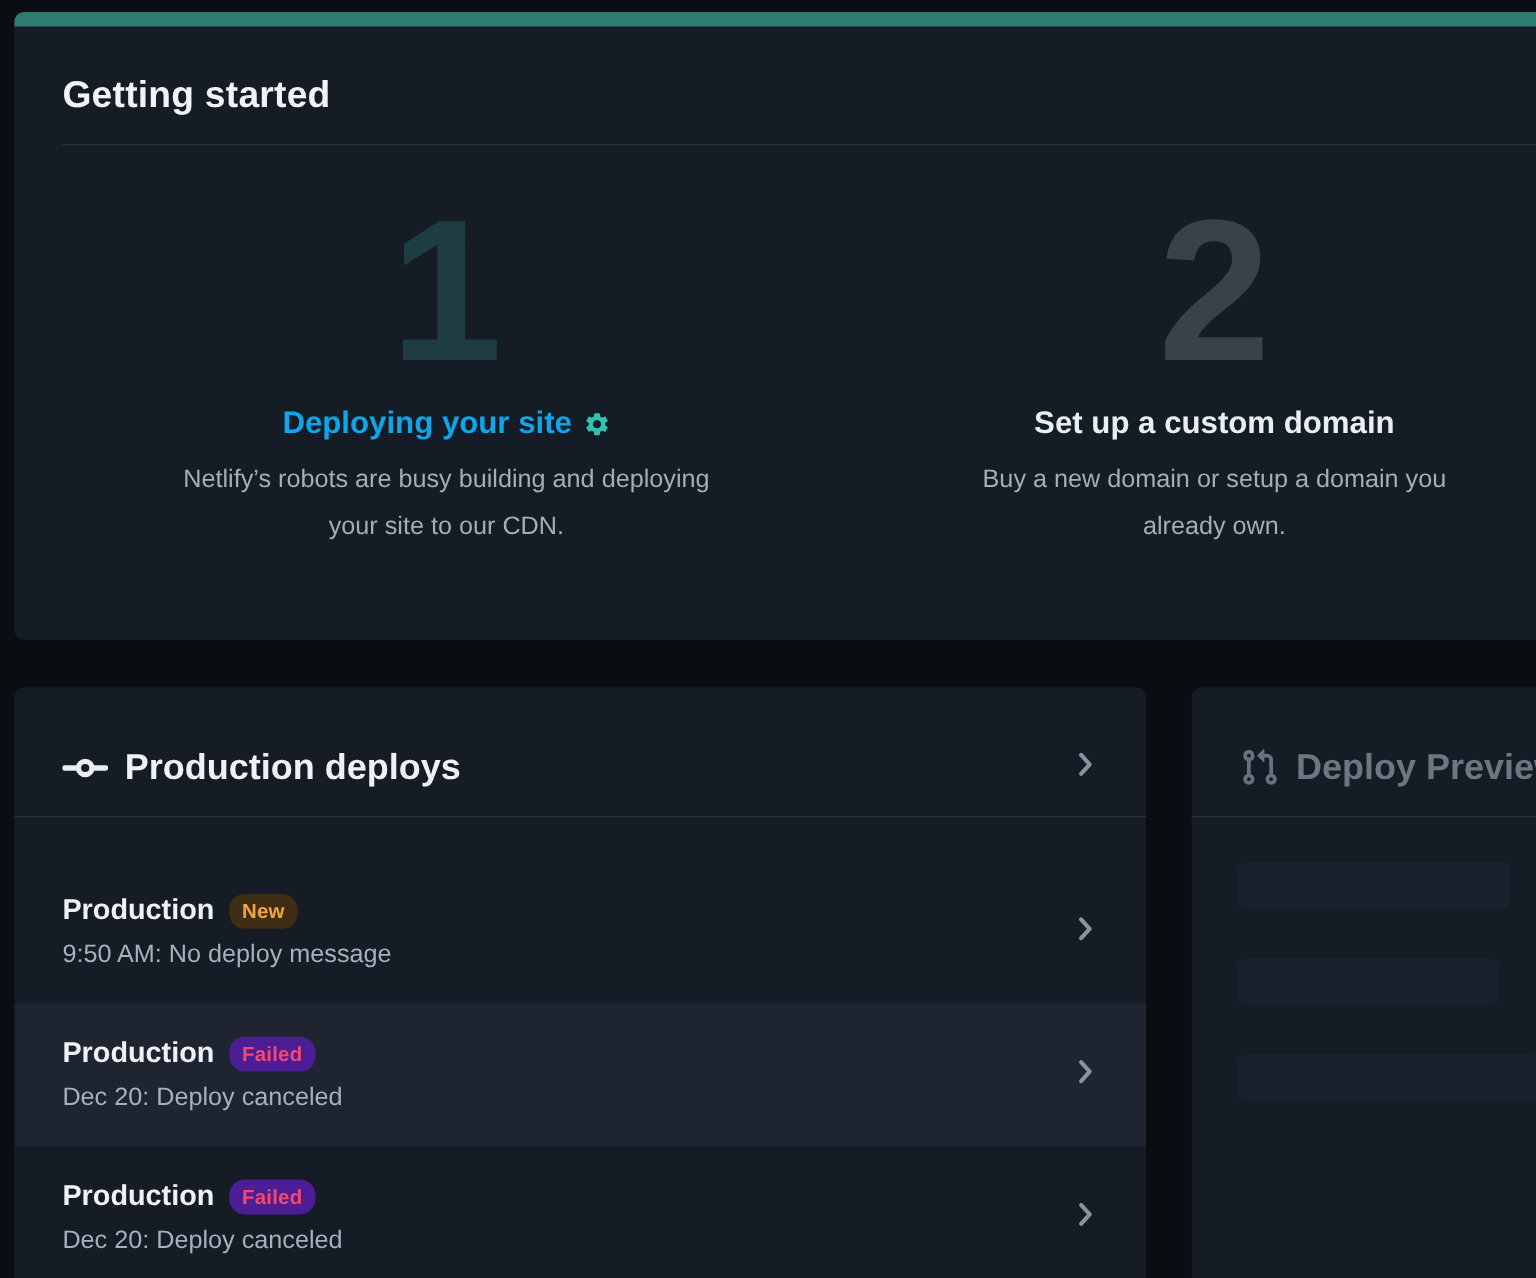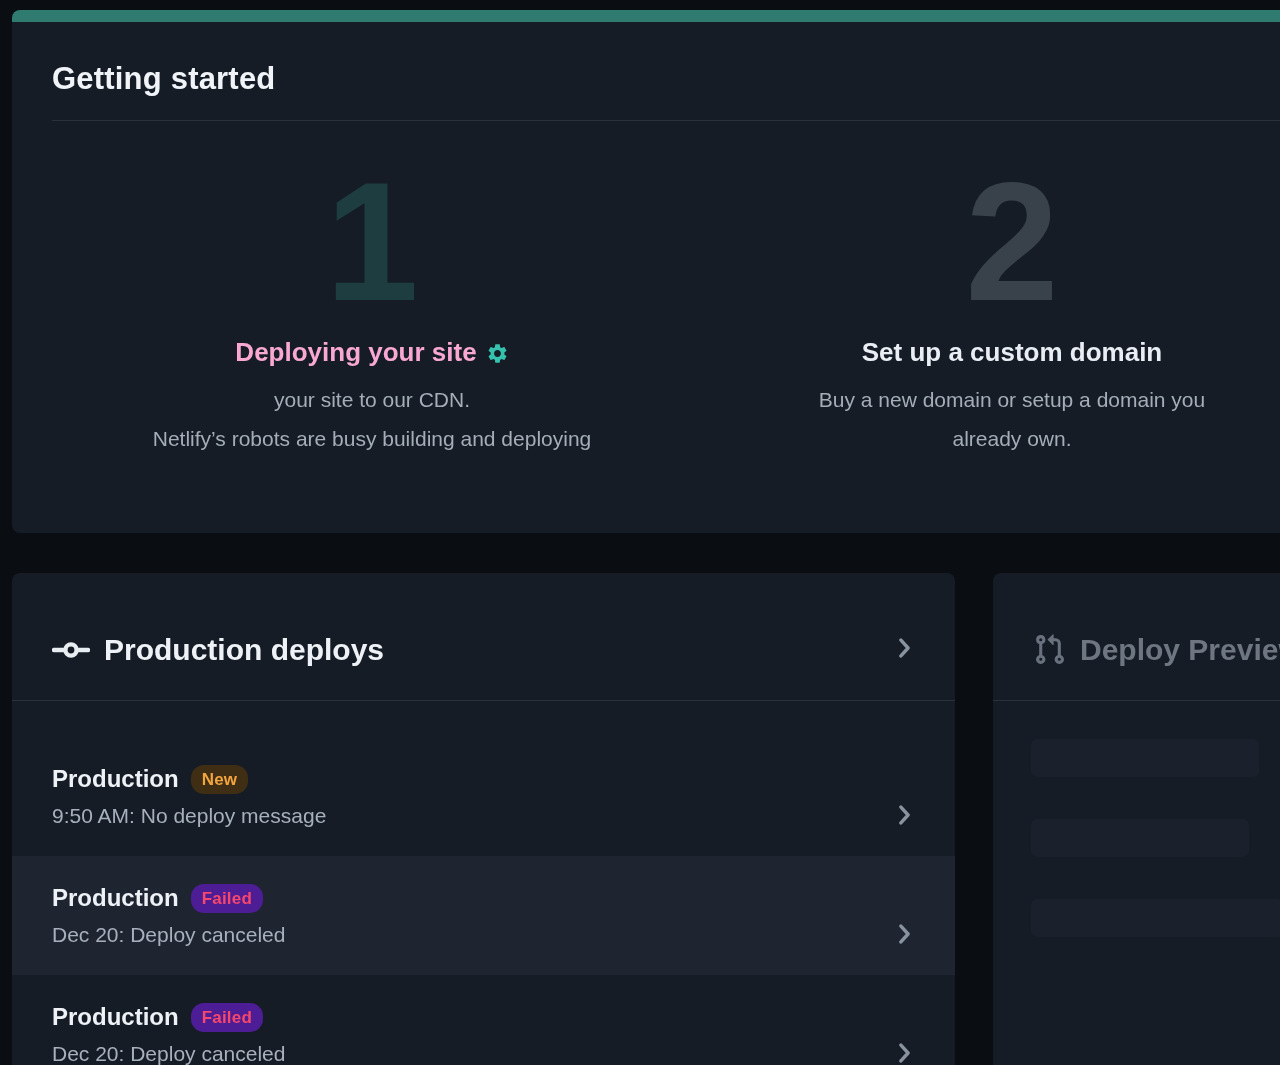--- a/index.html
+++ b/index.html
@@ -27,44 +27,44 @@
     color: #f0f4f8; line-height: 34px; letter-spacing: 0.2px;
   }
   .gs-divider { border: none; border-top: 1px solid #2a313b; margin: 24px 0 0; }
   .steps { display: flex; width: 1280px; }
   .step { width: 640px; text-align: center; }
   .step-number { font-size: 168px; font-weight: 700; line-height: 0.75; padding-top: 58px; }
   .step:nth-child(1) .step-number { color: #1d3d40; }
   .step:nth-child(2) .step-number { color: #39414b; }
   .step-title { margin-top: 32px; font-size: 26px; font-weight: 700; color: #e9eef4; line-height: 30px; }
   .step-link {
-    color: #f9a8d4; font-weight: 600; text-decoration: none;
+    color: #0ea5e9; font-weight: 600; text-decoration: none;
     display: inline-flex; align-items: center; gap: 9px; cursor: pointer;
   }
   .gear-svg { width: 23px; height: 23px; fill: #35c1ad; margin-top: 2px; }
   .step-desc { margin: 13px auto 0; font-size: 21px; line-height: 39px; color: #a4adb8; }
   .step-desc span { display: block; }
 
   
   .card-header {
     display: flex; align-items: center;
-    height: 128px; padding: 26px 44px 0 40px;
+    height: 108px; padding: 26px 44px 0 40px;
     border-bottom: 1px solid #2a313b;
     cursor: pointer;
   }
   .card-header h2 { margin: 0 0 0 14px; font-size: 30px; font-weight: 700; color: #eef2f7; white-space: nowrap; }
   .header-chevron { margin-left: auto; }
   .chev { width: 13px; height: 20px; stroke: #89929f; stroke-width: 2.4; fill: none;
           stroke-linecap: round; stroke-linejoin: round; }
 
   
   #pd-card { left: 12px; top: 573px; width: 943px; height: 512px; overflow: hidden; }
   .commit-svg { width: 38px; height: 20px; stroke: #e8edf2; stroke-width: 4.4; fill: none; stroke-linecap: round; flex-shrink: 0; }
   .deploy-list { padding-top: 36px; }
-  .deploy-row { display: flex; align-items: flex-end; padding: 27px 44px 27px 40px; cursor: pointer; }
+  .deploy-row { display: flex; align-items: center; padding: 27px 44px 27px 40px; cursor: pointer; }
   .deploy-row.highlight { background: #1e2531; }
   .row-title { display: flex; align-items: center; gap: 12px; font-size: 24px; font-weight: 700; color: #eef2f7; line-height: 30px; }
   .badge { font-size: 17px; font-weight: 700; padding: 0 11px; border-radius: 13px; line-height: 29px; letter-spacing: 0.2px; }
   .badge.new { color: #f2a43e; background: #3f2e14; }
   .badge.failed { color: #f8476c; background: #4c1d95; }
   .row-sub { margin-top: 9px; font-size: 21px; color: #a7b0bd; line-height: 26px; }
   .row-chevron { margin-left: auto; }
 
   
   #dp-card { left: 993px; top: 573px; width: 400px; height: 512px; overflow: hidden; }
@@ -89,22 +89,22 @@
         <div class="step-number">1</div>
         <div class="step-title">
           <a class="step-link">
             <span>Deploying your site</span>
             <svg class="gear-svg" viewBox="0 0 24 24">
                 <path d="M19.14 12.94c.04-.3.06-.61.06-.94 0-.32-.02-.64-.07-.94l2.03-1.58c.18-.14.23-.41.12-.61l-1.92-3.32c-.12-.22-.37-.29-.59-.22l-2.39.96c-.5-.38-1.03-.7-1.62-.94l-.36-2.54c-.04-.24-.24-.41-.48-.41h-3.84c-.24 0-.43.17-.47.41l-.36 2.54c-.59.24-1.13.57-1.62.94l-2.39-.96c-.22-.08-.47 0-.59.22L2.74 8.87c-.12.21-.08.47.12.61l2.03 1.58c-.05.3-.09.63-.09.94s.02.64.07.94l-2.03 1.58c-.18.14-.23.41-.12.61l1.92 3.32c.12.22.37.29.59.22l2.39-.96c.5.38 1.03.7 1.62.94l.36 2.54c.05.24.24.41.48.41h3.84c.24 0 .44-.17.47-.41l.36-2.54c.59-.24 1.13-.56 1.62-.94l2.39.96c.22.08.47 0 .59-.22l1.92-3.32c.12-.22.07-.47-.12-.61l-2.01-1.58zM12 15.6c-1.98 0-3.6-1.62-3.6-3.6s1.62-3.6 3.6-3.6 3.6 1.62 3.6 3.6-1.62 3.6-3.6 3.6z"></path>
               </svg>
           </a>
         </div>
         <div class="step-desc">
+          <span>Netlify’s robots are busy building and deploying</span>
           <span>your site to our CDN.</span>
-          <span>Netlify’s robots are busy building and deploying</span>
         </div>
       </div>
 
       <div class="step">
         <div class="step-number">2</div>
         <div class="step-title">Set up a custom domain</div>
         <div class="step-desc">
           <span>Buy a new domain or setup a domain you</span>
           <span>already own.</span>
         </div>

